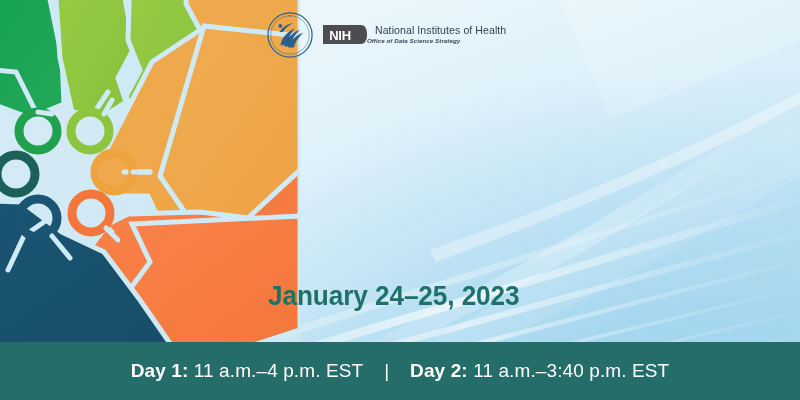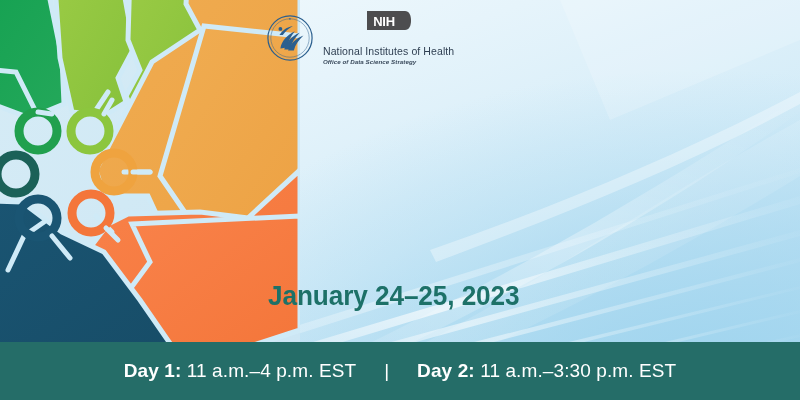--- a/index.html
+++ b/index.html
@@ -44,28 +44,29 @@
   
   .logos {
     position: absolute;
     left: 266px;
     top: 11px;
     display: flex;
     align-items: center;
     gap: 9px;
   }
   .hhs-seal { width: 48px; height: 48px; display: block; }
-  .nih-lockup { display: flex; align-items: center; gap: 16px; flex-direction: column; }
+  .nih-lockup { display: flex; align-items: center; gap: 0; }
   .nih-mark { display: block; }
   .nih-words { display: flex; flex-direction: column; line-height: 1; }
   .nih-line1 {
     font-size: 10.5px;
     color: #2f3f52;
     letter-spacing: .1px;
     white-space: nowrap;
+    padding-left: 8px;
   }
   .nih-line2 {
     font-size: 6.2px;
     font-style: italic;
     font-weight: bold;
     color: #3a4a5c;
     letter-spacing: .05px;
     margin-top: 2.5px;
     white-space: nowrap;
   }
@@ -105,21 +106,21 @@
   .bottombar {
     position: absolute;
     left: 0;
     bottom: 0;
     width: 800px;
     height: 58px;
     background: #256d68;
     display: flex;
     align-items: center;
     justify-content: center;
-    gap: 12px;
+    gap: 5px;
   }
   .bar-group {
     font-size: 19px;
     color: #ffffff;
     white-space: nowrap;
     letter-spacing: .1px;
   }
   .bar-group b { font-weight: bold; }
   .bar-sep {
     font-size: 19px;
@@ -284,17 +285,17 @@
 
 
   <div class="eventdate">January 24–25, 2023</div>
 
   <div class="bottombar">
     <div class="bar-group">
       <b>Day 1:</b><span>&nbsp;</span><span>11 a.m.–4 p.m. EST</span>
     </div>
     <div class="bar-sep">|</div>
     <div class="bar-group">
-      <b>Day 2:</b><span>&nbsp;</span><span>11 a.m.–3:30 p.m. EST</span>
+      <b>Day 2:</b><span>&nbsp;</span><span>11 a.m.–3:40 p.m. EST</span>
     </div>
   </div>
 
 </div>
 
 </body></html>

